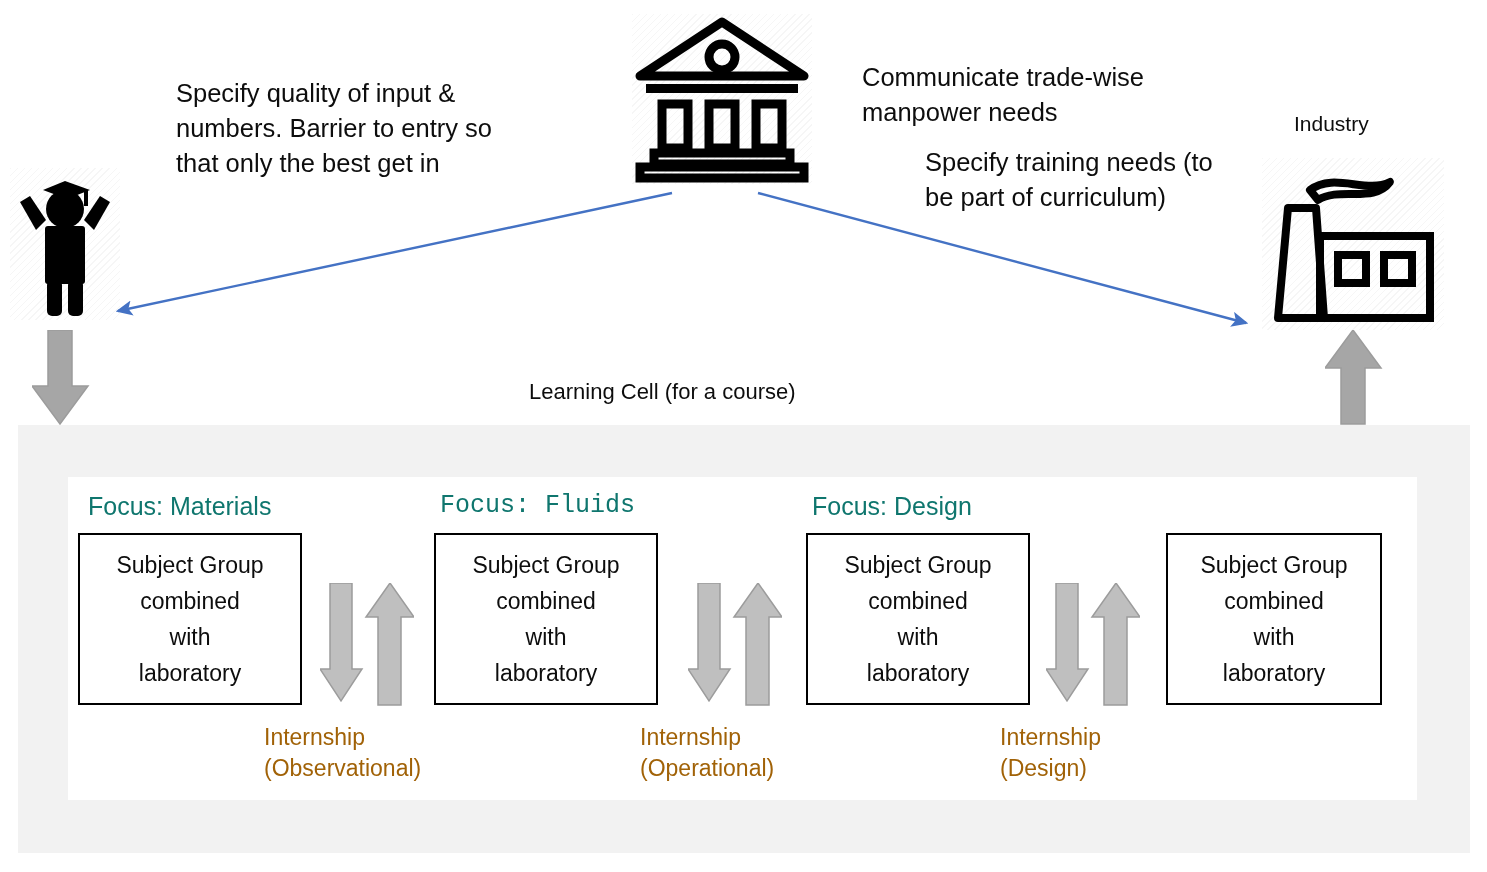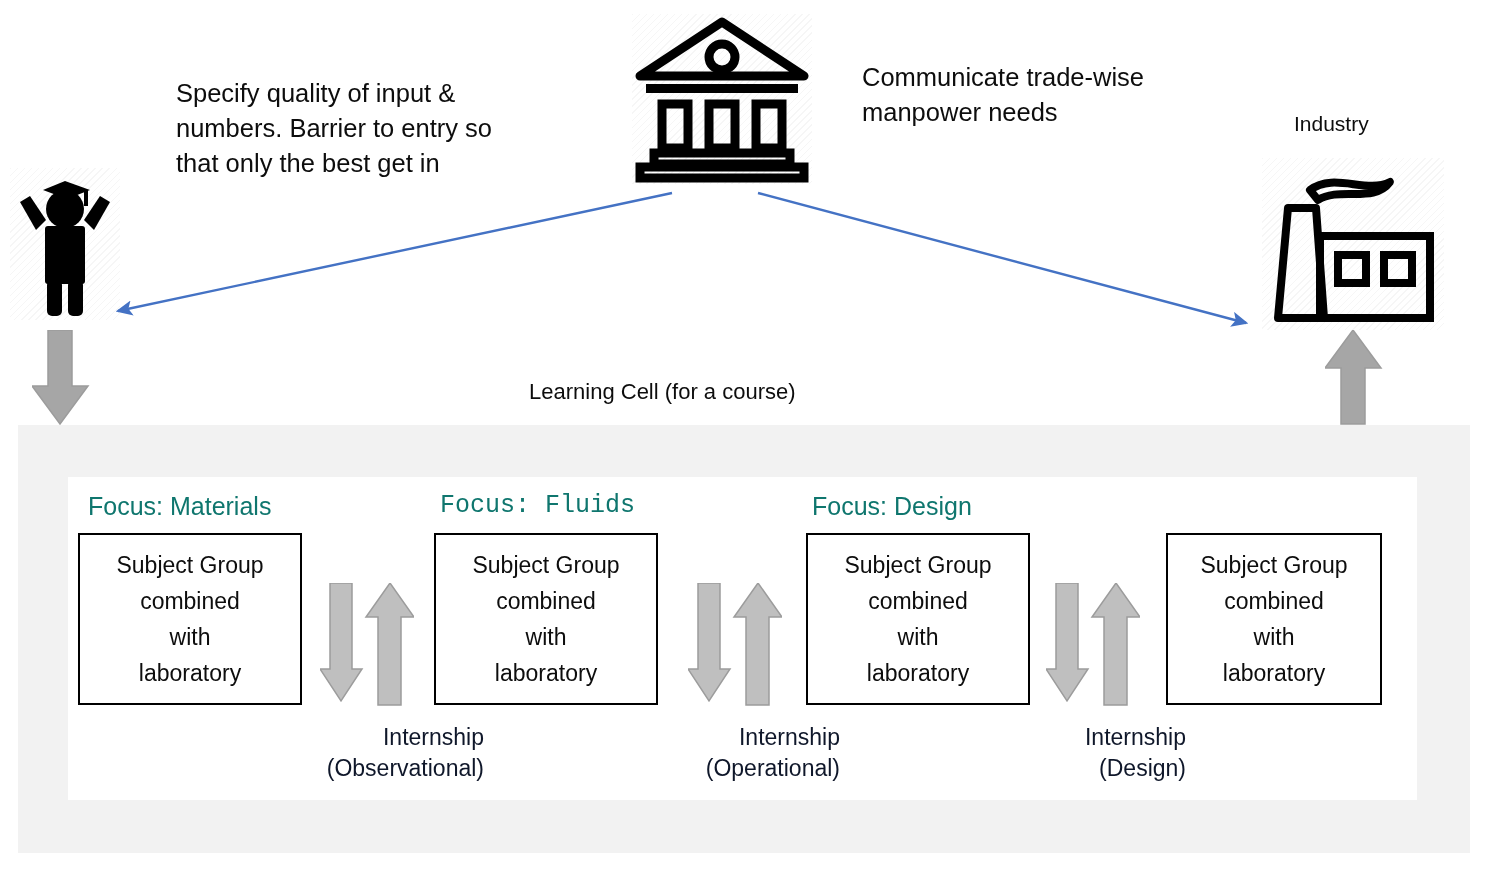--- a/index.html
+++ b/index.html
@@ -48,21 +48,21 @@
     display:flex;flex-direction:column;
     align-items:center;justify-content:center;
     font-size:23px;line-height:36px;
     color:#0d0d0d;
     text-align:center;
   }
   .subject-box span{display:block;}
 
   
   .internship{
-    font-size:23px;line-height:31px;text-align:right;color:#0f172a;
+    font-size:23px;line-height:31px;text-align:left;color:#a16207;
     white-space:pre-line;
   }
 
   
   .icon-wrap{line-height:0;}
   .hatch{
     background:
       repeating-linear-gradient(135deg,
         rgba(0,0,0,0.035) 0px,
         rgba(0,0,0,0.035) 1px,
@@ -72,20 +72,21 @@
 </style>
 </head>
 <body>
 
 <div class="stage">
 
   <div class="abs note" id="note-left">Specify quality of input &amp; numbers. Barrier to entry so that only the best get in</div>
 
   <div class="abs note" id="note-right-1">Communicate trade-wise manpower needs</div>
 
+  <div class="abs note" id="note-right-2">Specify training needs (to be part of curriculum)</div>
 
   <div class="abs" id="industry-label">Industry</div>
 
   <div class="abs" id="learning-cell-label">Learning Cell (for a course)</div>
 
   <div class="abs icon-wrap hatch" style="left:10px;top:168px;width:110px;height:152px;">
     <svg width="110" height="152" viewBox="0 0 110 152" xmlns="http://www.w3.org/2000/svg">
       <g fill="#000000">
 
         <polygon points="33,22 55,13 80,22 57,31"></polygon>

